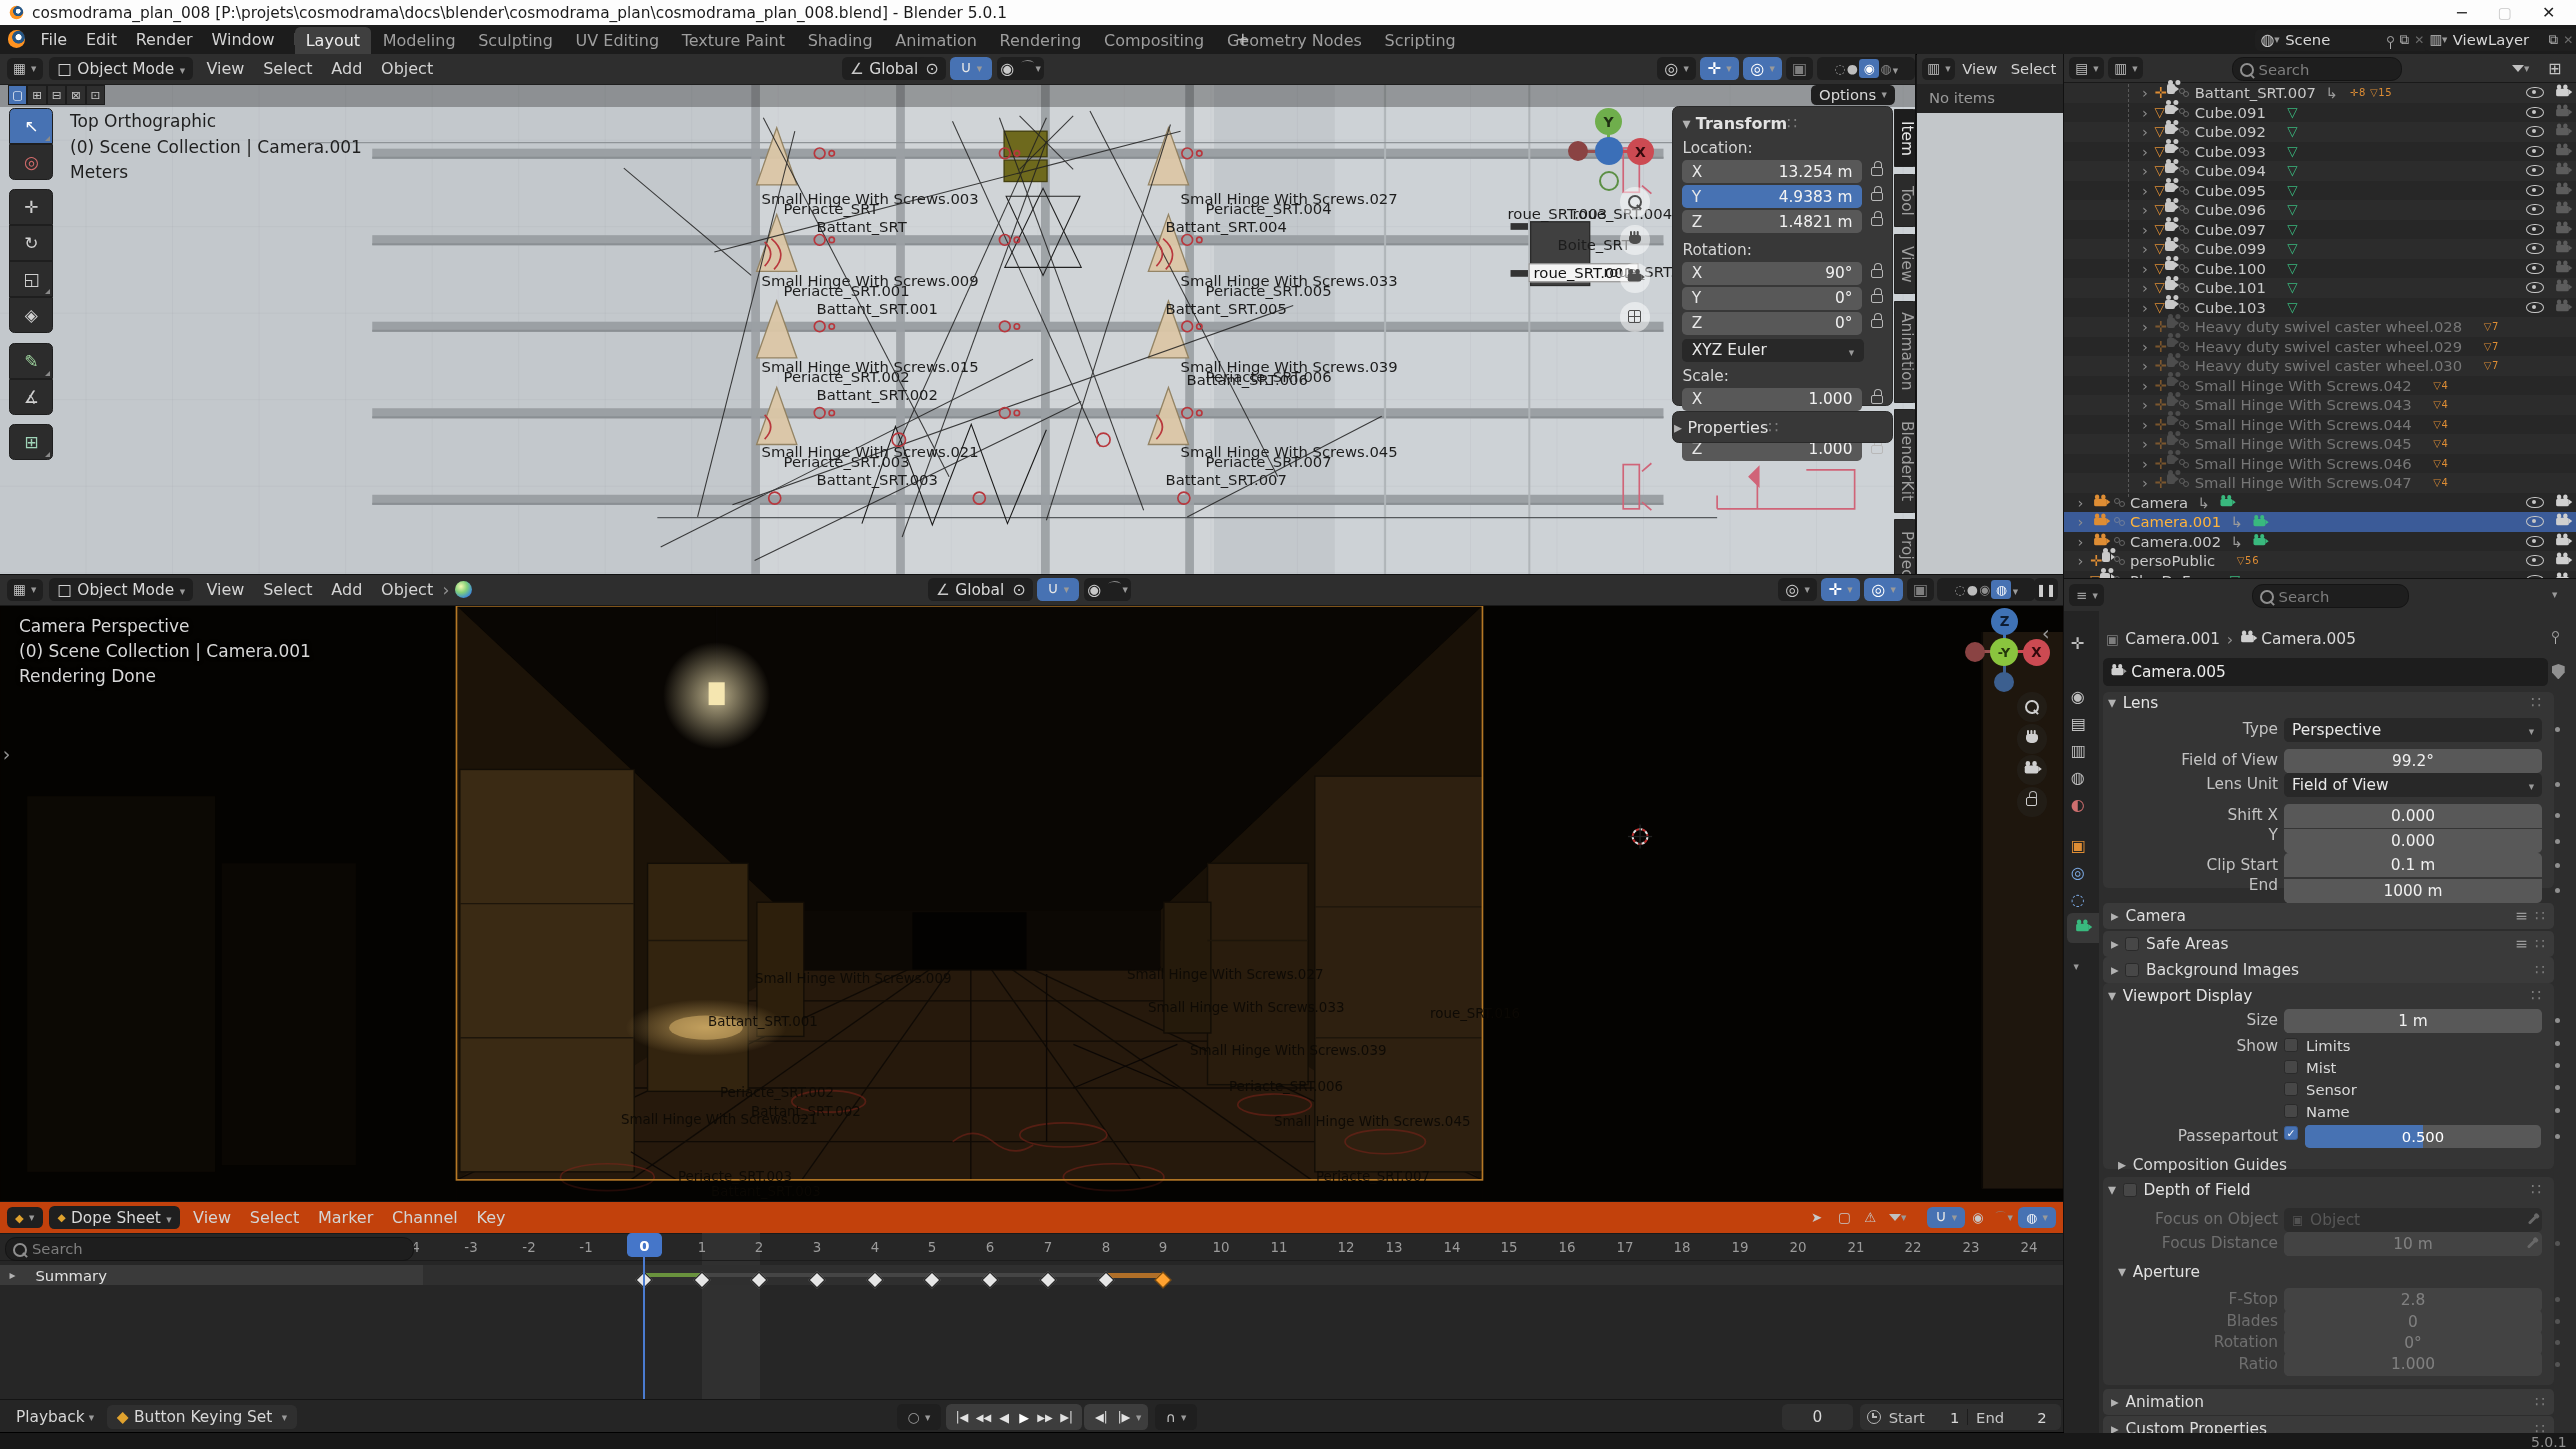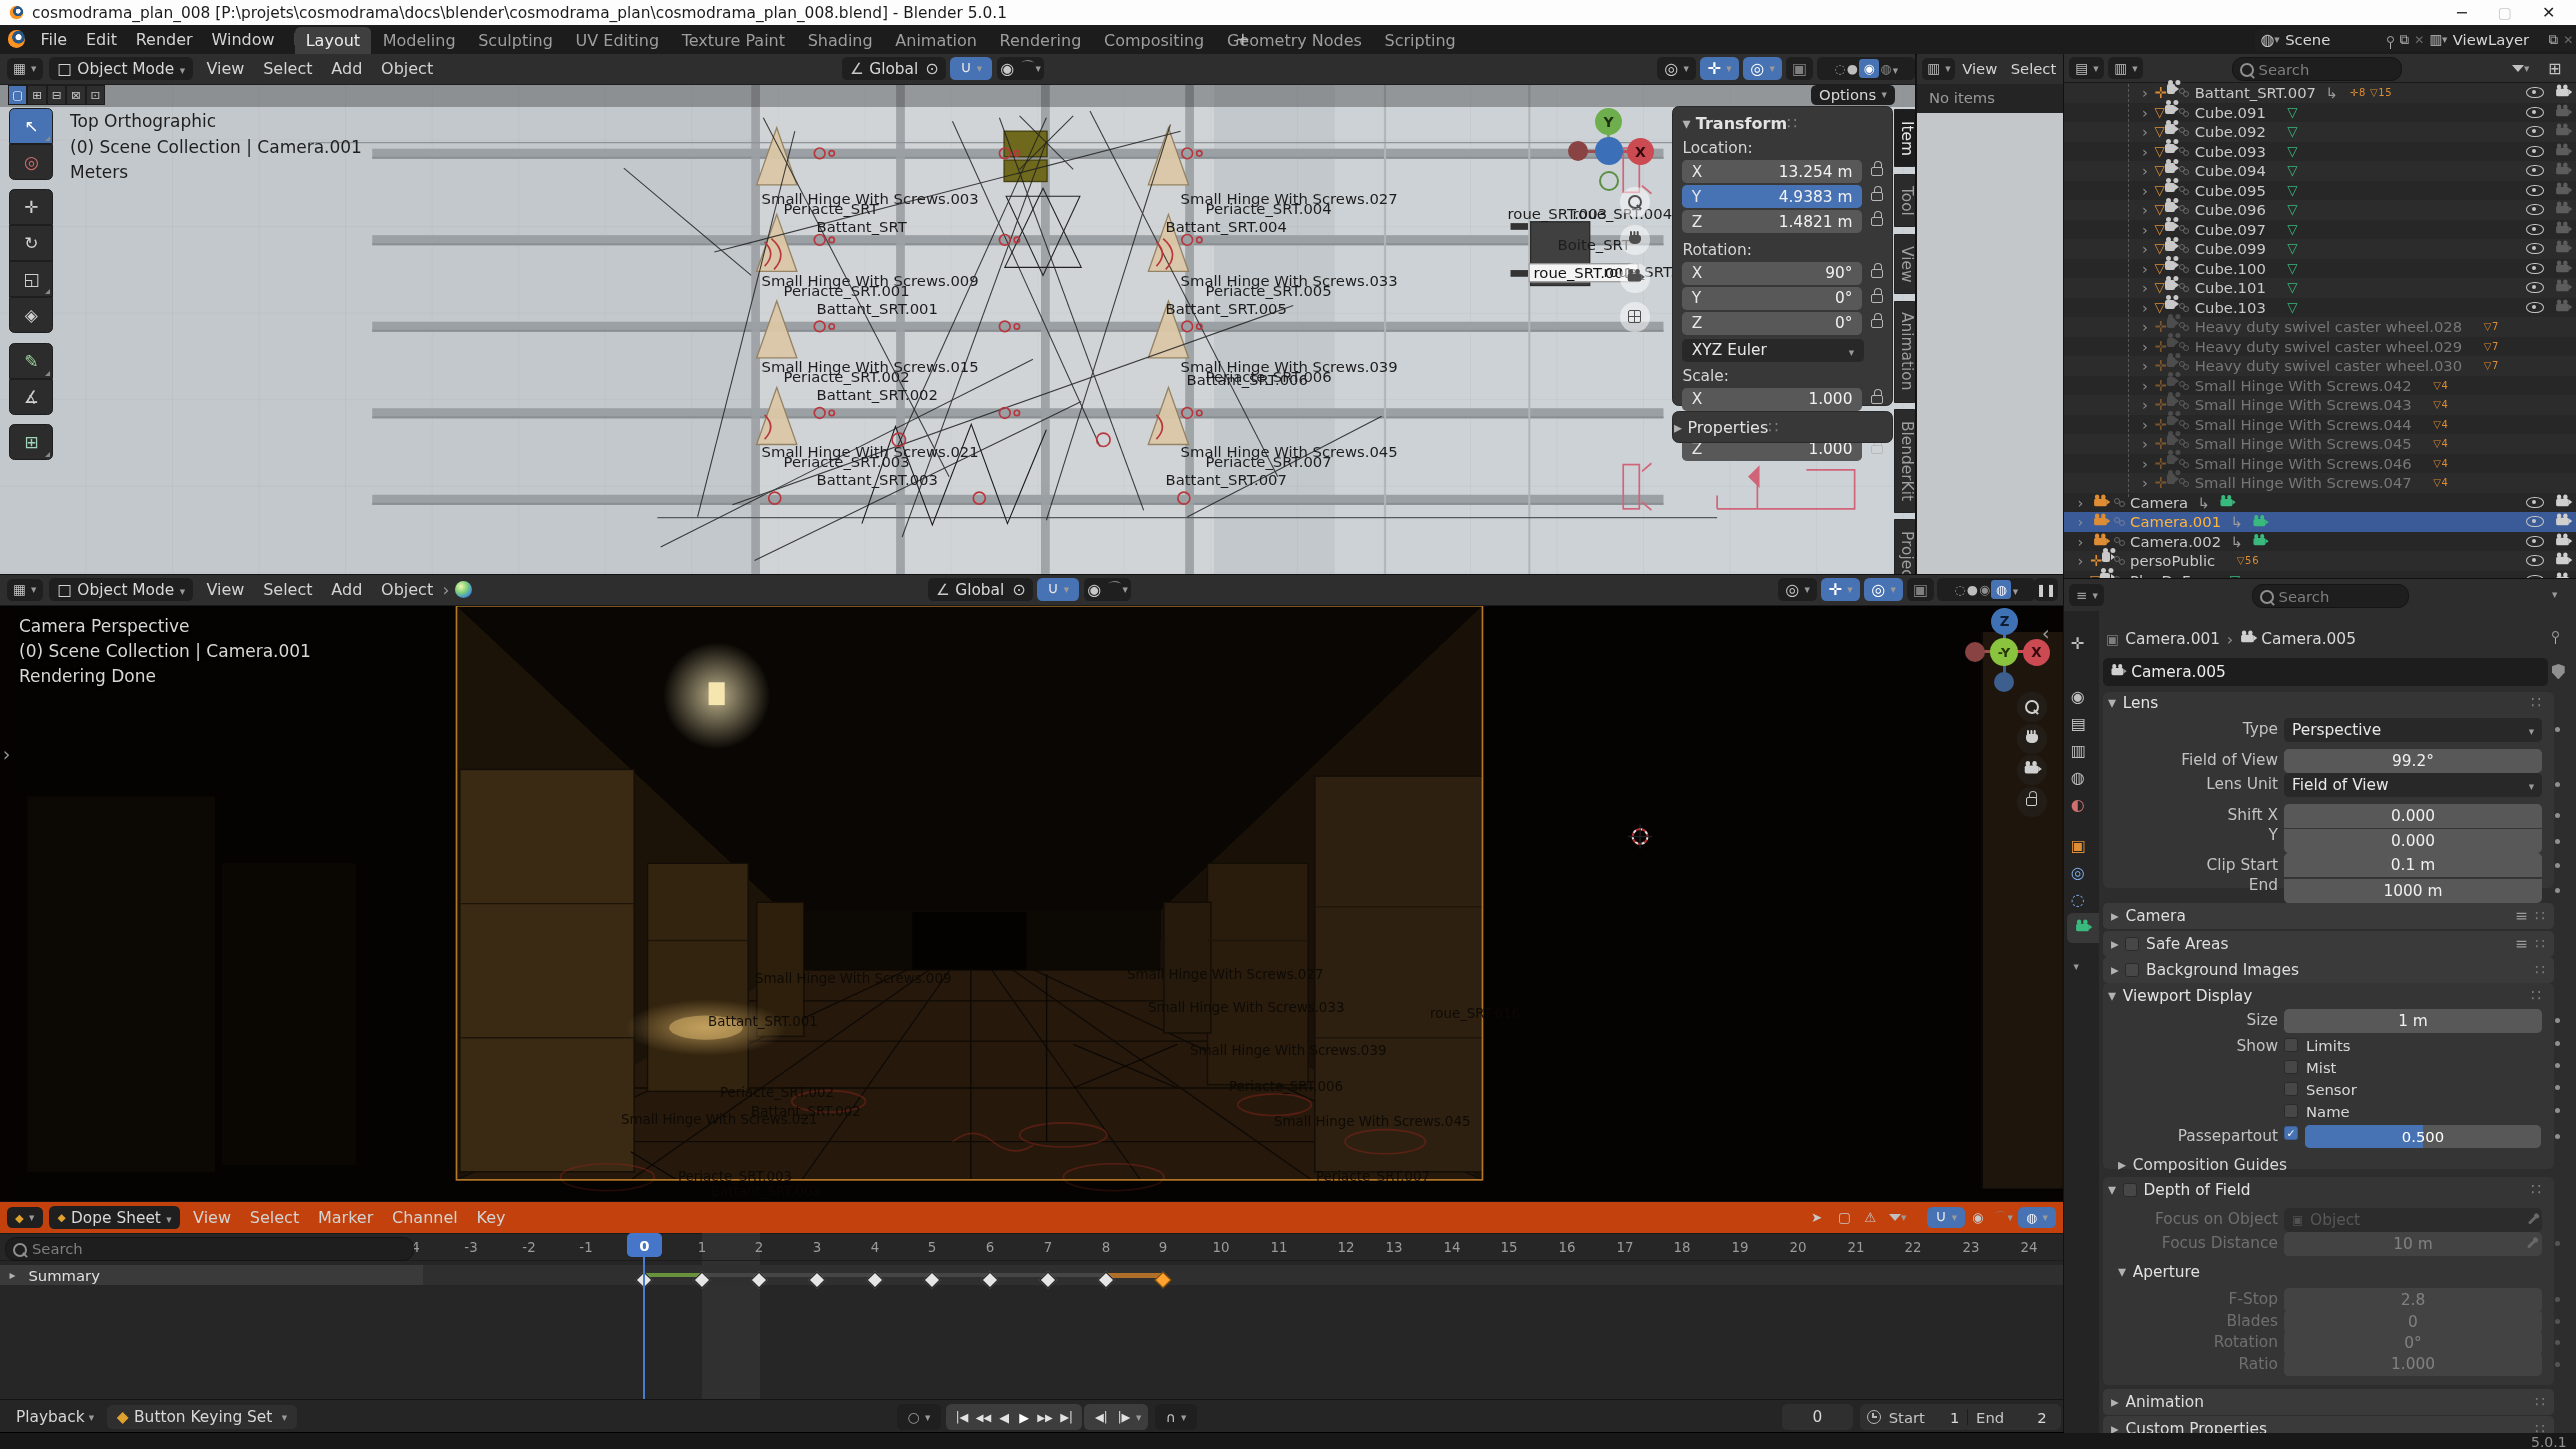--- a/index.html
+++ b/index.html
@@ -875,21 +875,21 @@
 
       <div class="abs" style="left:643px;top:0;width:2px;height:167px;background:#4a7bd0"></div>
       <div class="abs flex" style="left:627px;top:0;width:35px;height:24px;background:#4576c9;border-radius:4.7px;justify-content:center;color:#fff;font-size:14.8px;font-weight:bold">
         <span>0</span>
       </div>
 
       <div class="abs srch" style="left:5.4px;top:4px">
         <span class="mag" style="color:#8f8f8f"></span>
         <input class="search" style="width: 373px;" placeholder="Search">
       </div>
-      <div class="abs flex" style="left:0;top:32px;width:423px;height:20px;background:#3a3a3a;padding-left:9.4px;box-sizing:border-box;gap:13px">
+      <div class="abs flex" style="left:0;top:32px;width:423px;height:20px;background:#3a3a3a;padding-left:9.4px;box-sizing:border-box;gap:20px">
         <span class="gi i-exp" style="font-size:12px"></span>
         <span style="font-size:14.8px;color:#e0e0e0">Summary</span>
       </div>
     </div>
   </div>
 
   <div class="abs flex" style="left:0;top:1399px;width:2063px;height:34px;background:#252525;border-top:0.7px solid #141414;border-right:1.3px solid #111">
     <span class="flex cv" style="margin-left:16px;font-size:15.4px;color:#d6d6d6">
         <span>Playback</span>
       </span>

